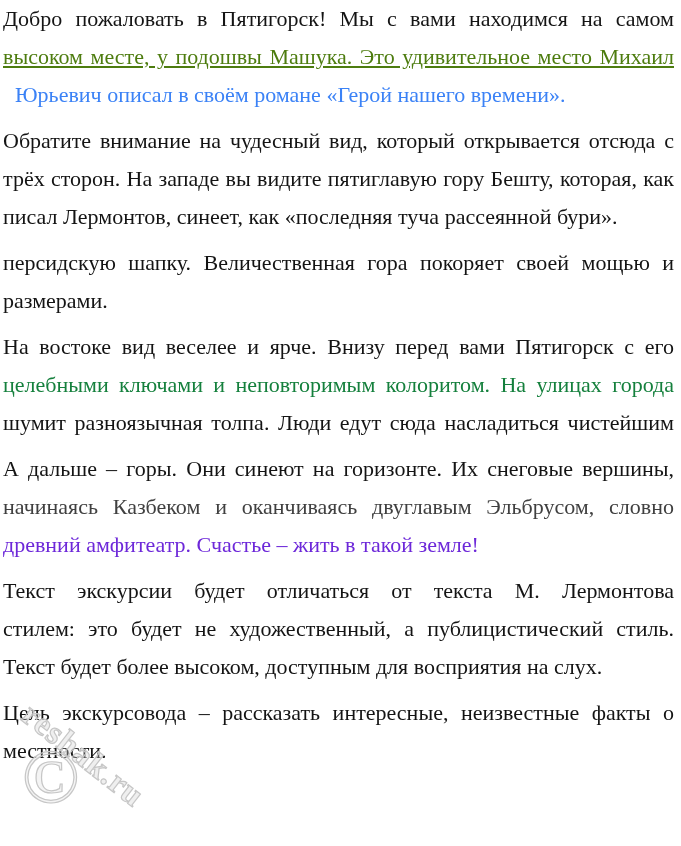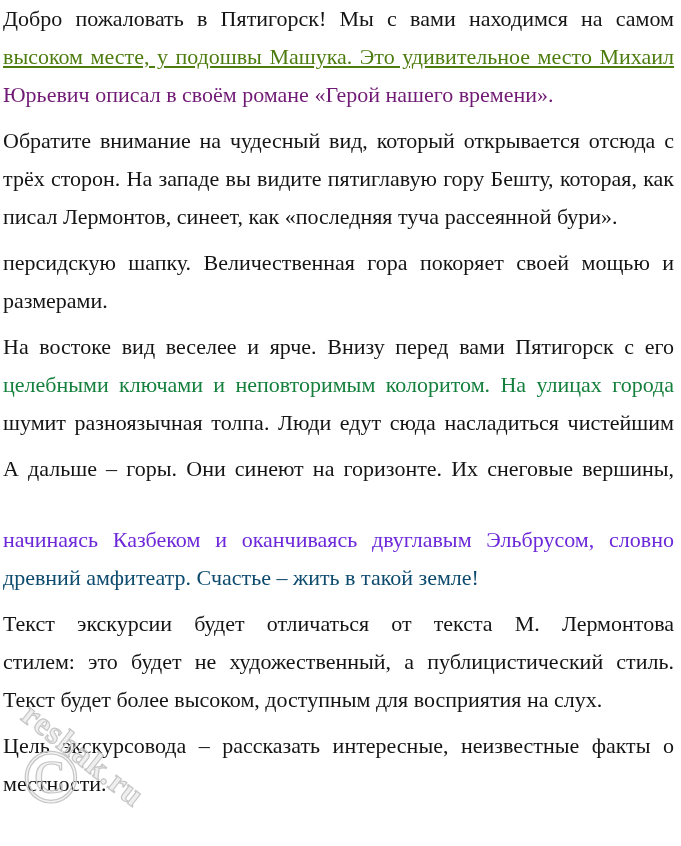--- a/index.html
+++ b/index.html
@@ -74,40 +74,40 @@
   }
 </style>
 </head>
 <body style="background: rgb(255, 255, 255);">
 
 <main class="doc">
 
 <div class="para">
       <div class="line" style="color: rgb(20, 20, 20);">Добро пожаловать в Пятигорск! Мы с вами находимся на самом</div>
       <div class="line" style="color: #4d7c0f; text-decoration: underline;">высоком месте, у подошвы Машука. Это удивительное место Михаил</div>
-      <div class="line last" style="color: #701a75;">Юрьевич описал в своём романе «Герой нашего времени».</div>
+      <div class="line last" style="color: #3b82f6; margin-left: 12px;">Юрьевич описал в своём романе «Герой нашего времени».</div>
     </div>
     <div class="para">
       <div class="line" style="color: rgb(20, 20, 20);">Обратите внимание на чудесный вид, который открывается отсюда с</div>
       <div class="line" style="color: rgb(20, 20, 20);">трёх сторон. На западе вы видите пятиглавую гору Бешту, которая, как</div>
       <div class="line last" style="color: rgb(20, 20, 20);">писал Лермонтов, синеет, как «последняя туча рассеянной бури».</div>
     </div>
     <div class="para">
       <div class="line" style="color: rgb(20, 20, 20);">персидскую шапку. Величественная гора покоряет своей мощью и</div>
       <div class="line last" style="color: rgb(20, 20, 20);">размерами.</div>
     </div>
     <div class="para">
       <div class="line" style="color: rgb(20, 20, 20);">На востоке вид веселее и ярче. Внизу перед вами Пятигорск с его</div>
       <div class="line" style="color: #15803d; font-family: Liberation Serif, serif;">целебными ключами и неповторимым колоритом. На улицах города</div>
       <div class="line" style="color: rgb(20, 20, 20);">шумит разноязычная толпа. Люди едут сюда насладиться чистейшим</div>
     </div>
     <div class="para">
       <div class="line" style="color: rgb(20, 20, 20);">А дальше – горы. Они синеют на горизонте. Их снеговые вершины,</div>
-      <div class="line" style="color: #6d28d9; margin-top: 33px;">начинаясь Казбеком и оканчиваясь двуглавым Эльбрусом, словно</div>
-      <div class="line last" style="color: #0c4a6e; text-align: center;">древний амфитеатр. Счастье – жить в такой земле!</div>
+      <div class="line" style="color: #404040;">начинаясь Казбеком и оканчиваясь двуглавым Эльбрусом, словно</div>
+      <div class="line last" style="color: #6d28d9; text-align: center;">древний амфитеатр. Счастье – жить в такой земле!</div>
     </div>
     <div class="para italic">
       <div class="line" style="color: rgb(20, 20, 20);">Текст экскурсии будет отличаться от текста М. Лермонтова</div>
       <div class="line" style="color: rgb(20, 20, 20);">стилем: это будет не художественный, а публицистический стиль.</div>
       <div class="line last" style="color: rgb(20, 20, 20);">Текст будет более высоком, доступным для восприятия на слух.</div>
     </div>
     <div class="para italic">
       <div class="line" style="color: rgb(20, 20, 20);">Цель экскурсовода – рассказать интересные, неизвестные факты о</div>
       <div class="line last" style="color: rgb(20, 20, 20);">местности.</div>
     </div>

